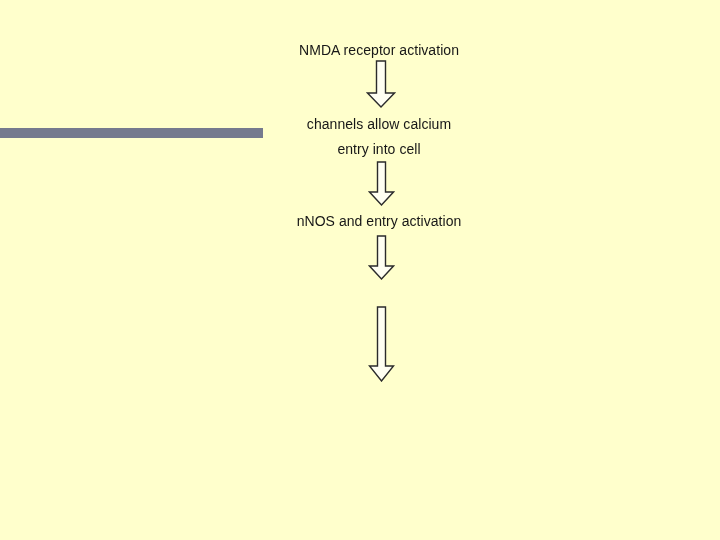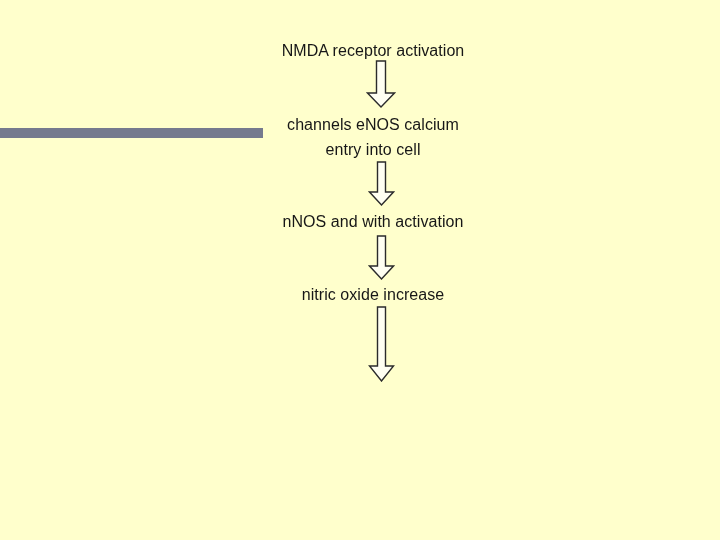--- a/index.html
+++ b/index.html
@@ -25,26 +25,26 @@
     top: 128px;
     width: 263px;
     height: 10px;
     background: #757a8e;
   }
   .flow-text {
     position: absolute;
     text-align: center;
     color: #171717;
     font-family: "Liberation Sans", sans-serif;
-    font-size: 16px;
+    font-size: 14px;
     line-height: 25px;
     letter-spacing: 0.05px;
     white-space: pre-line;
     width: 420px;
-    left: 163px;
+    left: 169px;
   }
   .t1 { top: 38px; }
   .t2 { top: 112px; }
   .t3 { top: 209px; }
   .t4 { top: 282px; }
   .t5 { top: 380px; }
 
   .arrow {
     position: absolute;
     display: block;
@@ -60,33 +60,32 @@
 <div id="slide">
 
   <div class="decor-bar"></div>
 
   <div class="flow-text t1">NMDA receptor activation</div>
 
   <svg class="arrow a1" viewBox="0 0 30 48" preserveAspectRatio="none">
     <polygon points="10.5,1 19.5,1 19.5,33 28.5,33 15,47 1.5,33 10.5,33" fill="#fffff2" stroke="#2b2b2b" stroke-width="1.4" stroke-linejoin="miter"></polygon>
   </svg>
 
-  <div class="flow-text t2">channels eNOS calcium
+  <div class="flow-text t2">channels allow calcium
 entry into cell</div>
 
   <svg class="arrow a2" viewBox="0 0 27 45" preserveAspectRatio="none">
     <polygon points="9.5,1 17.5,1 17.5,31 25.5,31 13.5,44 1.5,31 9.5,31" fill="#fffff2" stroke="#2b2b2b" stroke-width="1.4" stroke-linejoin="miter"></polygon>
   </svg>
 
-  <div class="flow-text t3">nNOS and with activation</div>
+  <div class="flow-text t3">nNOS and entry activation</div>
 
   <svg class="arrow a3" viewBox="0 0 27 45" preserveAspectRatio="none">
     <polygon points="9.5,1 17.5,1 17.5,31 25.5,31 13.5,44 1.5,31 9.5,31" fill="#fffff2" stroke="#2b2b2b" stroke-width="1.4" stroke-linejoin="miter"></polygon>
   </svg>
 
-  <div class="flow-text t4">nitric oxide increase</div>
 
   <svg class="arrow a4" viewBox="0 0 27 76" preserveAspectRatio="none">
     <polygon points="9.5,1 17.5,1 17.5,60 25.5,60 13.5,75 1.5,60 9.5,60" fill="#fffff2" stroke="#2b2b2b" stroke-width="1.4" stroke-linejoin="miter"></polygon>
   </svg>
 
 
 </div>
 
 </body></html>

